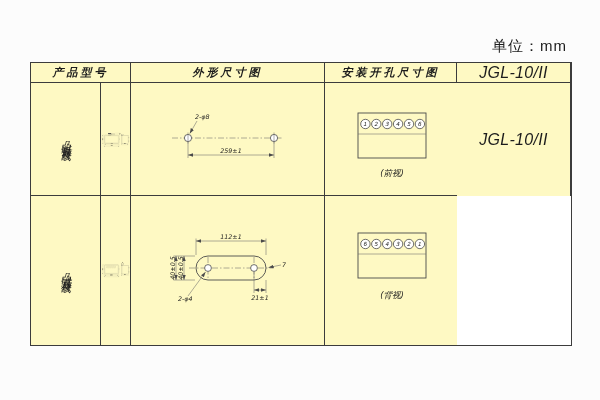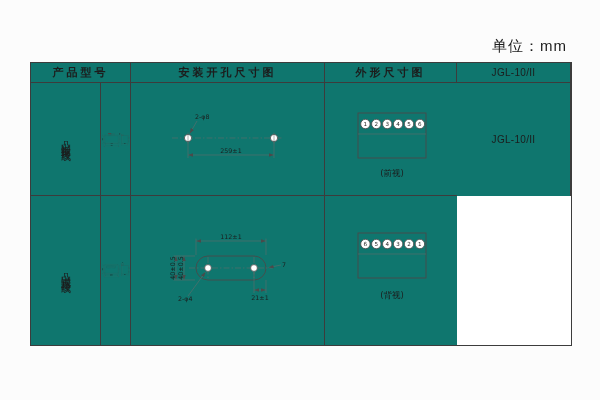--- a/index.html
+++ b/index.html
@@ -5,26 +5,26 @@
   * { margin:0; padding:0; box-sizing:border-box; }
   html,body { width:600px; height:400px; }
   body { background:#fcfcfc; font-family:"Liberation Sans","DejaVu Sans",sans-serif; color:#1c1c1c; }
   .page { position:relative; width:600px; height:400px; overflow:hidden; }
   .unit-label { position:absolute; top:37px; right:33px; font-size:15px; letter-spacing:1px;text-align:center; }
   .spec-table { position:absolute; left:30px; top:62px; display:grid;
     grid-template-columns:70px 30px 194px 132px 114px;
     grid-template-rows:20px 113px 149px;
     border:1px solid #3c3c3c; background:#fff; }
   .cell { border-right:1px solid #3c3c3c; border-bottom:1px solid #3c3c3c;
-    display:flex; align-items:center; justify-content:center; overflow:hidden; background:#0f766e; }
+    display:flex; align-items:center; justify-content:center; overflow:hidden; background:#fef9c3;font-style:italic; }
   .cell.lastcol { border-right:none; }
   .cell.lastrow { border-bottom:none; }
   .head { font-size:11px; font-weight:bold; letter-spacing:3px; }
   .head.product { grid-column:1/3; }
-  .model { font-size:10px; letter-spacing:0.3px; }
+  .model { font-size:16px; letter-spacing:0.3px; }
   .wiring { writing-mode:vertical-rl; text-orientation:upright; font-size:10px; letter-spacing:2px; line-height:1; }
   svg { display:block; }
   .ln { fill:none; stroke:#4a4a4a; stroke-width:0.9; }
   .thin { fill:none; stroke:#6a6a6a; stroke-width:0.55; }
   .dash { fill:none; stroke:#6a6a6a; stroke-width:0.55; stroke-dasharray:6 2 1.5 2; }
   .dashed { fill:none; stroke:#4a4a4a; stroke-width:0.7; stroke-dasharray:2.5 1.8; }
   .circ { fill:#fff; stroke:#4a4a4a; stroke-width:0.8; }
   svg text { font-family:"DejaVu Sans",sans-serif; font-size:6.3px; fill:#1c1c1c; }
   text.rot { font-size:6.3px; }
   text.digit { font-size:5.6px; }
@@ -33,22 +33,22 @@
 </head>
 <body>
 
 <div class="page">
 
   <div class="unit-label">单位：mm</div>
 
   <div class="spec-table">
 
     <div class="cell head product">产品型号</div>
+    <div class="cell head">外形尺寸图</div>
     <div class="cell head">安装开孔尺寸图</div>
-    <div class="cell head">外形尺寸图</div>
 
     <div class="cell model">JGL-10/II</div>
     <div class="cell">
       <span class="wiring">凸出板前接线</span>
     </div>
 
     <div class="cell">
       <svg width="193" height="112" viewBox="0 0 193 112">
         <defs>
           <marker id="mA" markerWidth="6" markerHeight="6" refX="5.2" refY="2.2" orient="auto-start-reverse" markerUnits="userSpaceOnUse">

